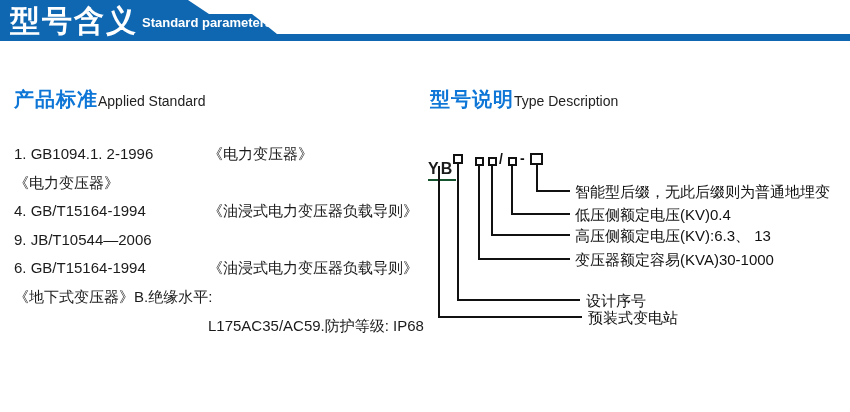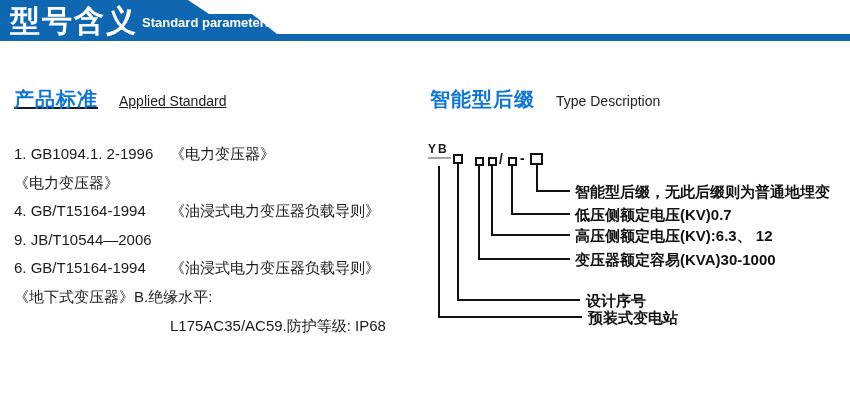--- a/index.html
+++ b/index.html
@@ -10,47 +10,47 @@
   
   .banner { position:absolute; left:0; top:0; width:850px; height:41px; background:#0f67b1;
             clip-path:polygon(0 0,188px 0,209px 14px,252px 14px,277px 34px,850px 34px,850px 41px,0 41px); }
   .banner-title { position:absolute; left:10px; top:1px; font-size:30px; font-weight:bold;
                   color:#ffffff; letter-spacing:2px; }
   .banner-sub { position:absolute; left:142px; top:15px; font-size:13px; font-weight:bold; color:#ffffff; }
 
   
   .sec-head { position:absolute; display:flex; align-items:baseline; }
   .sec-head .zh { font-size:20px; font-weight:bold; color:#0e76d6; letter-spacing:1px; }
-  .sec-head .en { font-size:14px; color:#222; margin-left:21px; }
+  .sec-head .en { font-size:14px; color:#222; margin-left:0; }
 
   
   .std-list { position:absolute; left:14px; top:140px; width:420px; font-size:15px; }
-  .std-row { display:flex; line-height:28.6px; white-space:nowrap; }
+  .std-row { display:flex; line-height:28.6px; white-space:nowrap;gap:38px; }
   .std-code { width:156px; flex:0 0 156px; }
   .std-title { flex:1; }
 
   
   .mbox { position:absolute; border:2px solid #111; background:#fff; }
-  .yb { position:absolute; left:428px; top:142px; font-size:12px; font-weight:bold;
-        letter-spacing:2px; border-bottom:2px solid #a3a3a3; padding:0 2px 1px 0; }
+  .yb { position:absolute; left:428px; top:160px; font-size:16px; font-weight:bold;
+        letter-spacing:2px; border-bottom:2px solid #14532d; padding:0 2px 1px 0; }
   .sym { position:absolute; font-size:14px; font-weight:bold; color:#111; }
   .vline { position:absolute; width:2px; background:#111; }
   .hline { position:absolute; height:2px; background:#111; }
-  .dlabel { position:absolute; font-size:15px; font-weight:bold; color:#111; white-space:nowrap; }
+  .dlabel { position:absolute; font-size:15px; font-weight:normal; color:#111; white-space:nowrap; }
 </style>
 </head>
 <body>
 
 <div class="page">
 
   <div class="banner"></div>
   <div class="banner-title">型号含义</div>
   <div class="banner-sub">Standard parameters</div>
 
-  <div class="sec-head" style="left:14px; top:86px;text-decoration:underline;">
+  <div class="sec-head" style="left:14px; top:86px;">
     <span class="zh">产品标准</span>
     <span class="en">Applied Standard</span>
   </div>
 
   <div class="std-list">
     <div class="std-row">
       <span class="std-code">1. GB1094.1. 2-1996</span>
       <span class="std-title">《电力变压器》</span>
     </div>
     <div class="std-row">
@@ -70,21 +70,21 @@
     <div class="std-row">
       <span class="std-title">《地下式变压器》B.绝缘水平:</span>
     </div>
     <div class="std-row">
       <span class="std-code"></span>
       <span class="std-title">L175AC35/AC59.防护等级: IP68</span>
     </div>
   </div>
 
   <div class="sec-head" style="left:430px; top:86px;">
-    <span class="zh">智能型后缀</span>
+    <span class="zh">型号说明</span>
     <span class="en">Type Description</span>
   </div>
 
   <div>
     <span class="yb">YB</span>
 
     <span class="mbox" style="left:453px; top:154px; width:10px; height:10px;"></span>
     <span class="mbox" style="left:475px; top:157px; width:9px; height:9px;"></span>
     <span class="mbox" style="left:488px; top:157px; width:9px; height:9px;"></span>
     <span class="sym" style="left:499px; top:151px;">/</span>
@@ -100,20 +100,20 @@
     <span class="vline" style="left:536px; top:165px; height:27px;"></span>
 
     <span class="hline" style="left:536px; top:190px; width:34px;"></span>
     <span class="hline" style="left:511px; top:213px; width:59px;"></span>
     <span class="hline" style="left:491px; top:234px; width:79px;"></span>
     <span class="hline" style="left:478px; top:258px; width:92px;"></span>
     <span class="hline" style="left:457px; top:299px; width:123px;"></span>
     <span class="hline" style="left:438px; top:316px; width:144px;"></span>
 
     <span class="dlabel" style="left:575px; top:183px;">智能型后缀，无此后缀则为普通地埋变</span>
-    <span class="dlabel" style="left:575px; top:206px;">低压侧额定电压(KV)0.7</span>
-    <span class="dlabel" style="left:575px; top:227px;">高压侧额定电压(KV):6.3、 12</span>
+    <span class="dlabel" style="left:575px; top:206px;">低压侧额定电压(KV)0.4</span>
+    <span class="dlabel" style="left:575px; top:227px;">高压侧额定电压(KV):6.3、 13</span>
     <span class="dlabel" style="left:575px; top:251px;">变压器额定容易(KVA)30-1000</span>
     <span class="dlabel" style="left:586px; top:292px;">设计序号</span>
     <span class="dlabel" style="left:588px; top:309px;">预装式变电站</span>
   </div>
 
 </div>
 
 </body></html>

